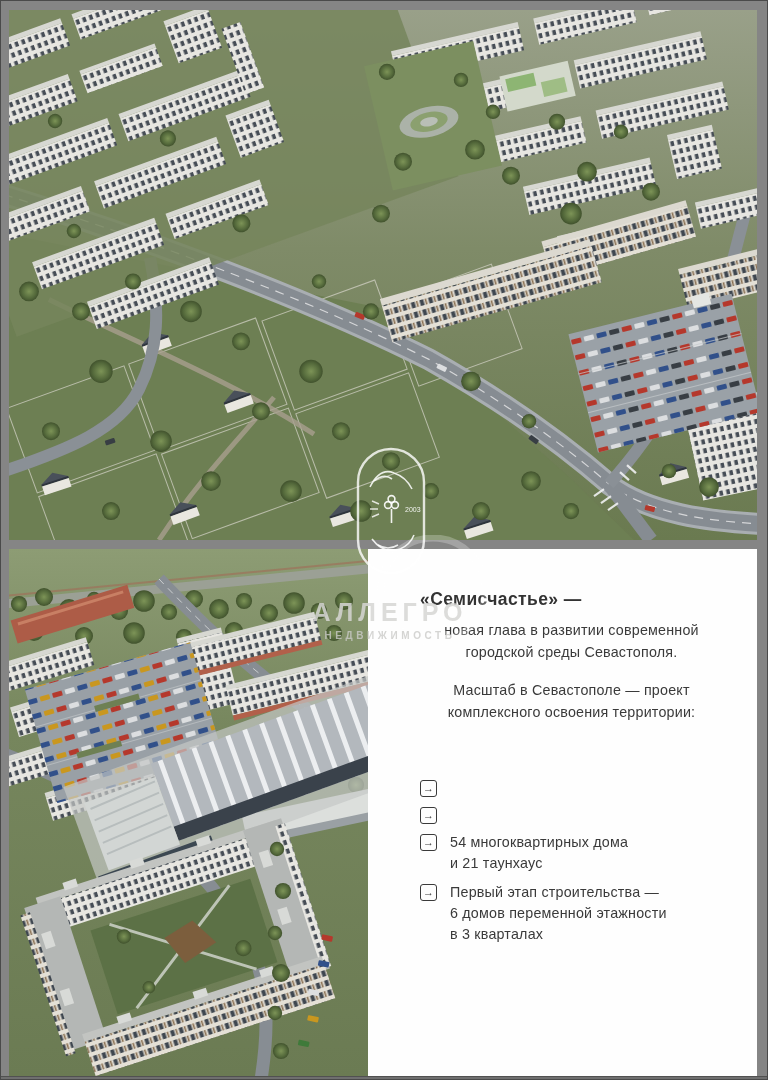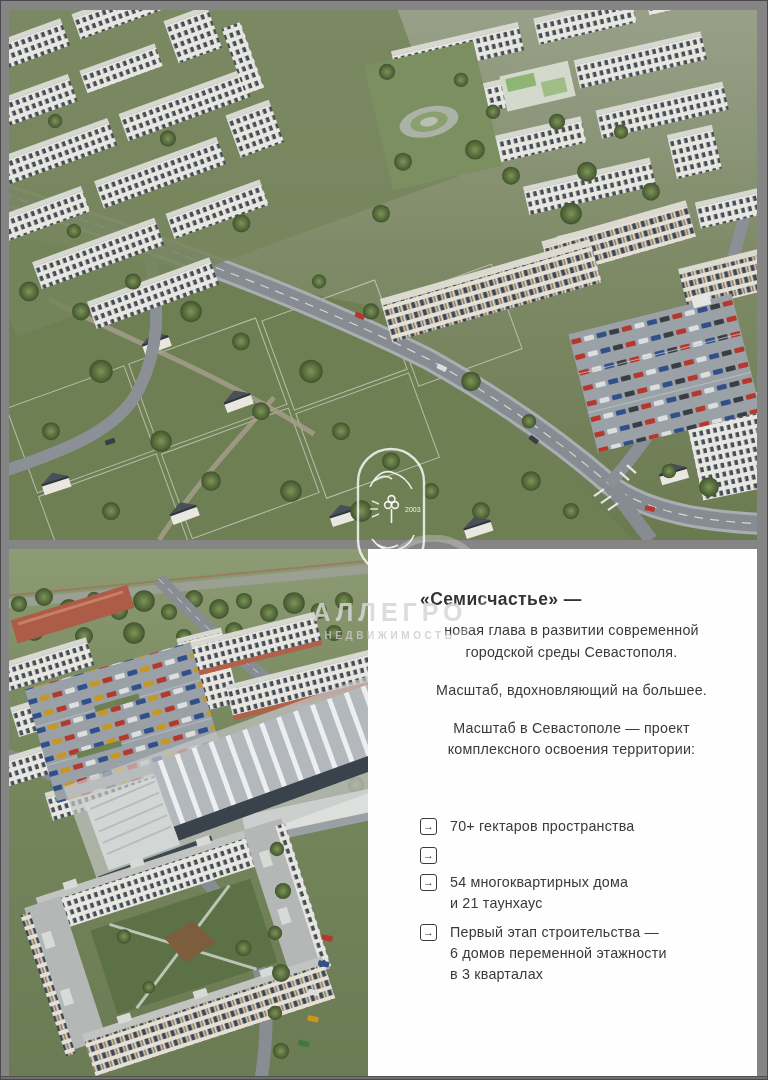--- a/index.html
+++ b/index.html
@@ -463,27 +463,25 @@
       <rect x="299" y="496" width="11" height="5.5" rx="1" fill="#3f7a3a"></rect>
     </g>
   </g>
 </svg>
 </div>
 
 <div class="info-panel">
   <h1>«Семисчастье» —</h1>
   <p class="intro">новая глава в развитии современной
 городской среды Севастополя.</p>
-  <p>Масштаб, вдохновляющий на большее.</p>
   <p>Масштаб в Севастополе — проект
 комплексного освоения территории:</p>
   <ul class="facts">
     <li>
       <span class="fact-icon">→</span>
-      <span class="fact-text">70+ гектаров пространства</span>
     </li>
     <li>
       <span class="fact-icon">→</span>
     </li>
     <li>
       <span class="fact-icon">→</span>
       <span class="fact-text">54 многоквартирных дома
 и 21 таунхаус</span>
     </li>
     <li>

